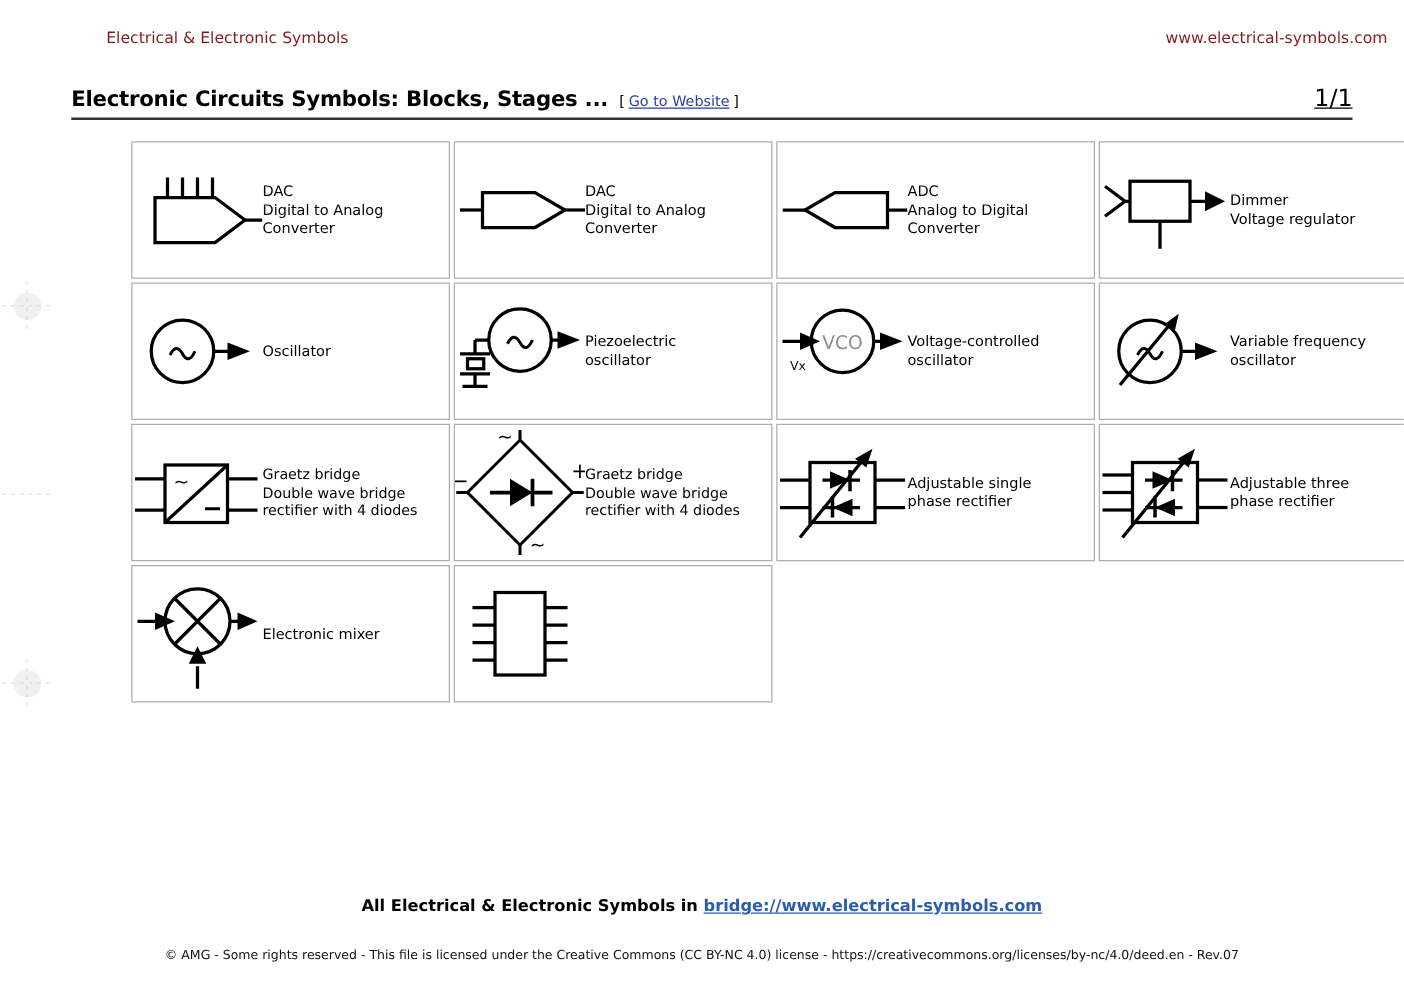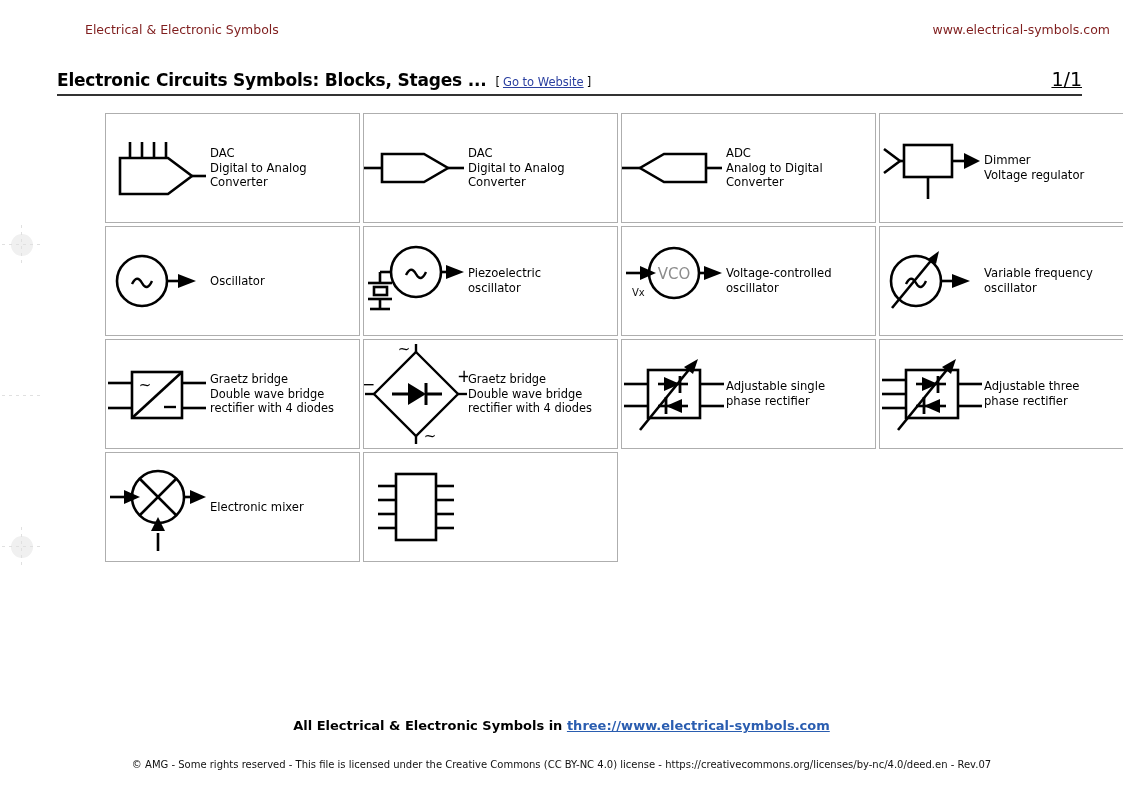--- a/index.html
+++ b/index.html
@@ -39,21 +39,21 @@
   }
   .cell{
     width:255px;height:110px;
     border:1px solid #aeaeae;
     box-sizing:border-box;
     display:flex;align-items:center;
     background:#fff;
   }
   .sym{
     width:104px;height:100%;
-    display:flex;align-items:center;justify-content:flex-start;
+    display:flex;align-items:center;justify-content:flex-end;
     flex:0 0 104px;
   }
   .lbl{
     font-size:11.6px;line-height:1.26;color:#000;
     white-space:pre-line;padding-right:4px;
   }
   .lbl.small{font-size:11.4px;}
 
   
   .spacer{width:255px;height:110px;}
@@ -374,17 +374,17 @@
           </g>
         </svg>
       </div>
     </div>
 
     <div class="spacer"></div>
     <div class="spacer"></div>
   </div>
 
   <div class="footer-main">
-    <span>All Electrical &amp; Electronic Symbols in </span><a href="#">three://www.electrical-symbols.com</a>
+    <span>All Electrical &amp; Electronic Symbols in </span><a href="#">bridge://www.electrical-symbols.com</a>
   </div>
   <div class="footer-sub">© AMG - Some rights reserved - This file is licensed under the Creative Commons (CC BY-NC 4.0) license - https://creativecommons.org/licenses/by-nc/4.0/deed.en - Rev.07</div>
 
 </div>
 
 </body></html>

